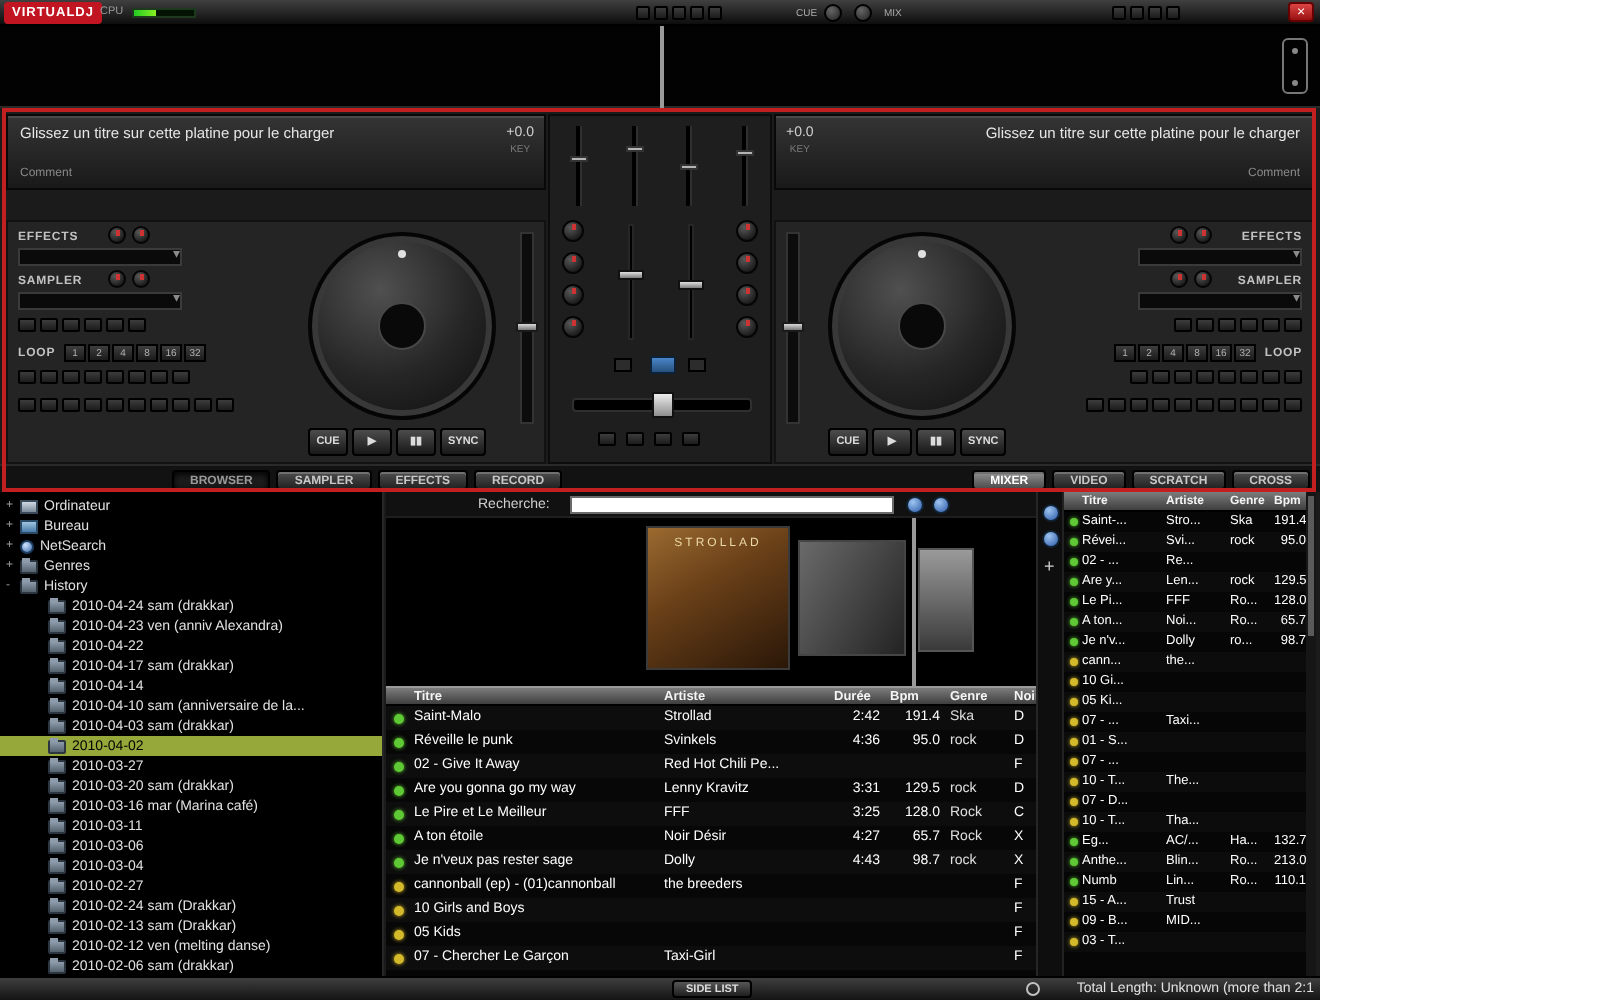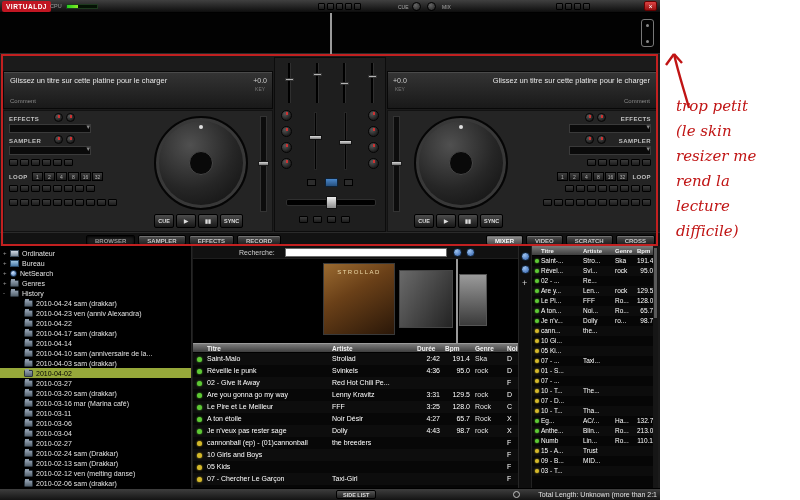--- a/index.html
+++ b/index.html
@@ -26,21 +26,21 @@
 .waveform{position:absolute;left:0;top:13px;width:660px;height:41px;background:#020202;border-bottom:1px solid #2a2a2a}
 .wf-line{position:absolute;left:330px;top:0;width:2px;height:41px;background:#9a9a9a}
 .beatkeeper{position:absolute;right:6px;top:6px;width:13px;height:28px;border:1px solid #777;border-radius:3px}
 .bk-dot{position:absolute;left:4px;top:4px;width:3px;height:3px;border-radius:50%;background:#888}
 .bk-dot.b2{top:20px}
 
 
 .red-frame{position:absolute;left:1px;top:54px;width:657px;height:192px;border:2px solid #c22020;z-index:60;pointer-events:none}
 
 
-.deck-header{position:absolute;top:71px;width:270px;height:38px;background:linear-gradient(#343434,#191919);border:1px solid #080808;box-shadow:inset 0 1px 0 #4a4a4a}
+.deck-header{position:absolute;top:57px;width:270px;height:38px;background:linear-gradient(#343434,#191919);border:1px solid #080808;box-shadow:inset 0 1px 0 #4a4a4a}
 .dh-left{left:3px}.dh-right{left:387px}
 .drop-text{position:absolute;top:4px;font-size:7.5px;color:#e6e6e6;width:225px;line-height:1.2}
 .dh-left .drop-text{left:6px}
 .dh-right .drop-text{right:6px;text-align:right}
 .comment{position:absolute;bottom:4px;font-size:6px;color:#8a8a8a}
 .dh-left .comment{left:6px}.dh-right .comment{right:6px}
 .keybox{position:absolute;top:5px;text-align:center}
 .dh-left .keybox{right:5px}.dh-right .keybox{left:5px}
 .keyval{font-size:7px;color:#cfcfcf}
 .keylab{font-size:5px;color:#7a7a7a;margin-top:2px}
@@ -935,25 +935,13 @@
 
     <div class="statusbar">
       <div class="sl-btn">SIDE LIST</div>
       <div class="clock"></div>
       <div class="total">Total Length: Unknown (more than 2:1</div>
     </div>
 
     <div class="red-frame"></div>
   </div>
 
-  <div class="note">
-    <svg class="arrow" width="40" height="70" viewBox="0 0 40 70">
-      <path d="M27 66 C22 48 16 30 12 12" stroke="#c01414" stroke-width="2.4" fill="none"></path>
-      <path d="M12 12 L4 23 M12 12 L20 21" stroke="#c01414" stroke-width="2.4" fill="none"></path>
-    </svg>
-    <div class="note-text">trop petit
-(le skin
-resizer me
-rend la
-lecture
-difficile)</div>
-  </div>
 </div>
 
 </body></html>

